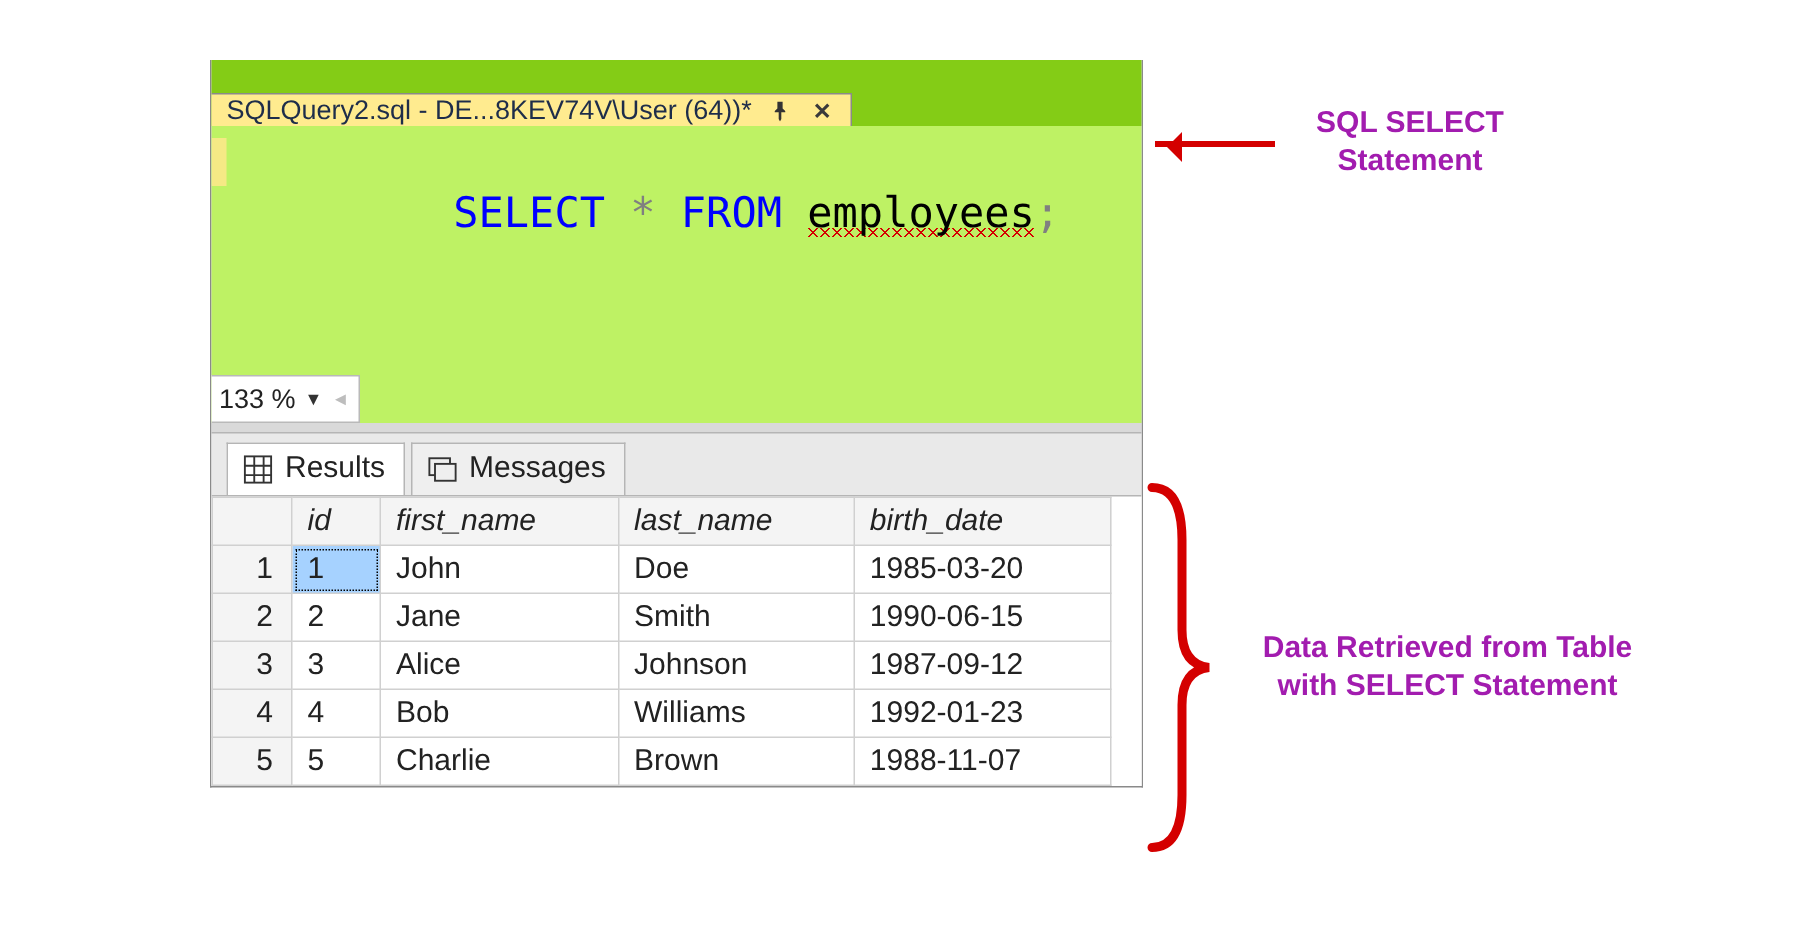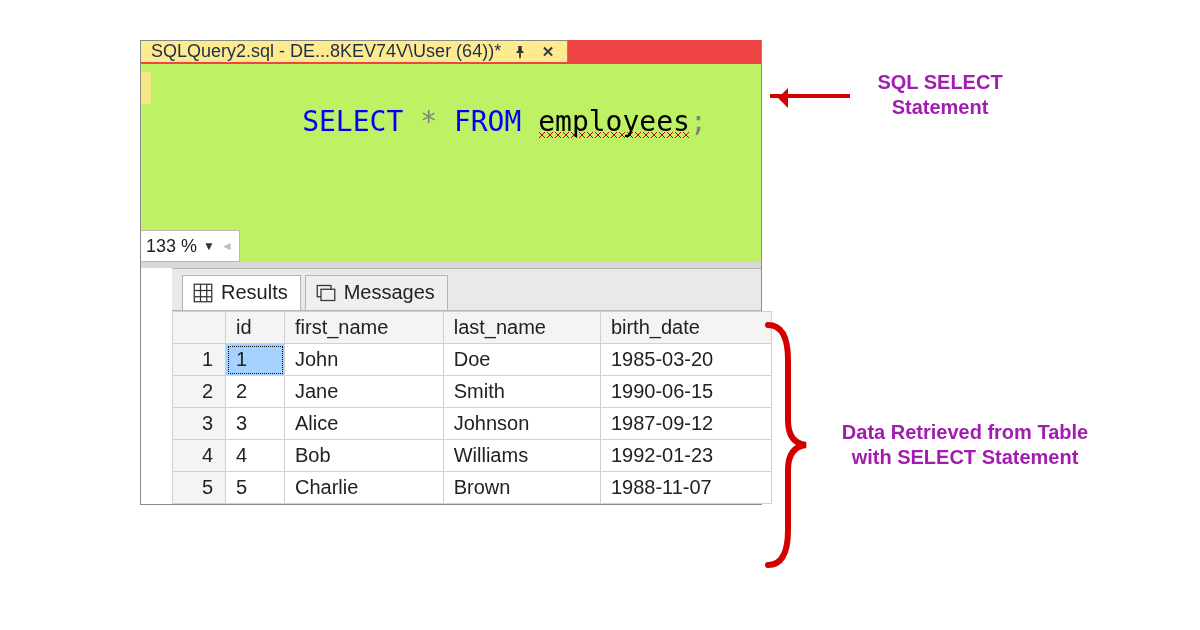--- a/index.html
+++ b/index.html
@@ -12,24 +12,24 @@
   }
   .window {
     position: absolute;
     left: 140px;
     top: 40px;
     width: 620px;
     border: 1px solid #8a8a8a;
     border-top: none;
   }
   .tab-bar {
-    height: 24px;
-    background: #ef4444;
+    height: 44px;
+    background: #84cc16;
     display: flex;
-    align-items: flex-start;
+    align-items: flex-end;
   }
   .doc-tab {
     background: #ffeb8f;
     border-top: 1px solid #8a8a8a;
     border-right: 1px solid #8a8a8a;
     display: flex;
     align-items: center;
     padding: 0 10px;
     font-size: 18px;
     color: #1e2d4a;
@@ -82,21 +82,20 @@
     font-size: 18px;
     color:#222;
   }
   .zoom-row .chev { font-size:12px; color:#333; }
   .splitter-bar {
     height: 6px; background:#d9d9d9;
   }
   .result-area {
     background:#e9e9e9;
     border-top: 1px solid #b5b5b5;
-    margin-left: 31px;
   }
   .result-tabs {
     display:flex; align-items:flex-end;
     padding:6px 10px 0 10px;
     gap:4px;
     font-size:20px;
     color:#222;
   }
   .rtab {
     display:flex; align-items:center; gap:8px;
@@ -118,20 +117,21 @@
   }
   table.grid th, table.grid td {
     border: 1px solid #d0d0d0;
     padding: 4px 10px;
     text-align: left;
     font-weight: normal;
     background:#fff;
   }
   table.grid th {
     background:#f4f4f4;
+    font-style:italic;
   }
   table.grid th.rownum, table.grid td.rownum {
     background:#f4f4f4;
     text-align: right;
     width: 30px;
     padding-right: 12px;
   }
   table.grid th.corner { background:#f4f4f4; width:30px; }
   td.sel {
     background:#a6d2ff !important;

